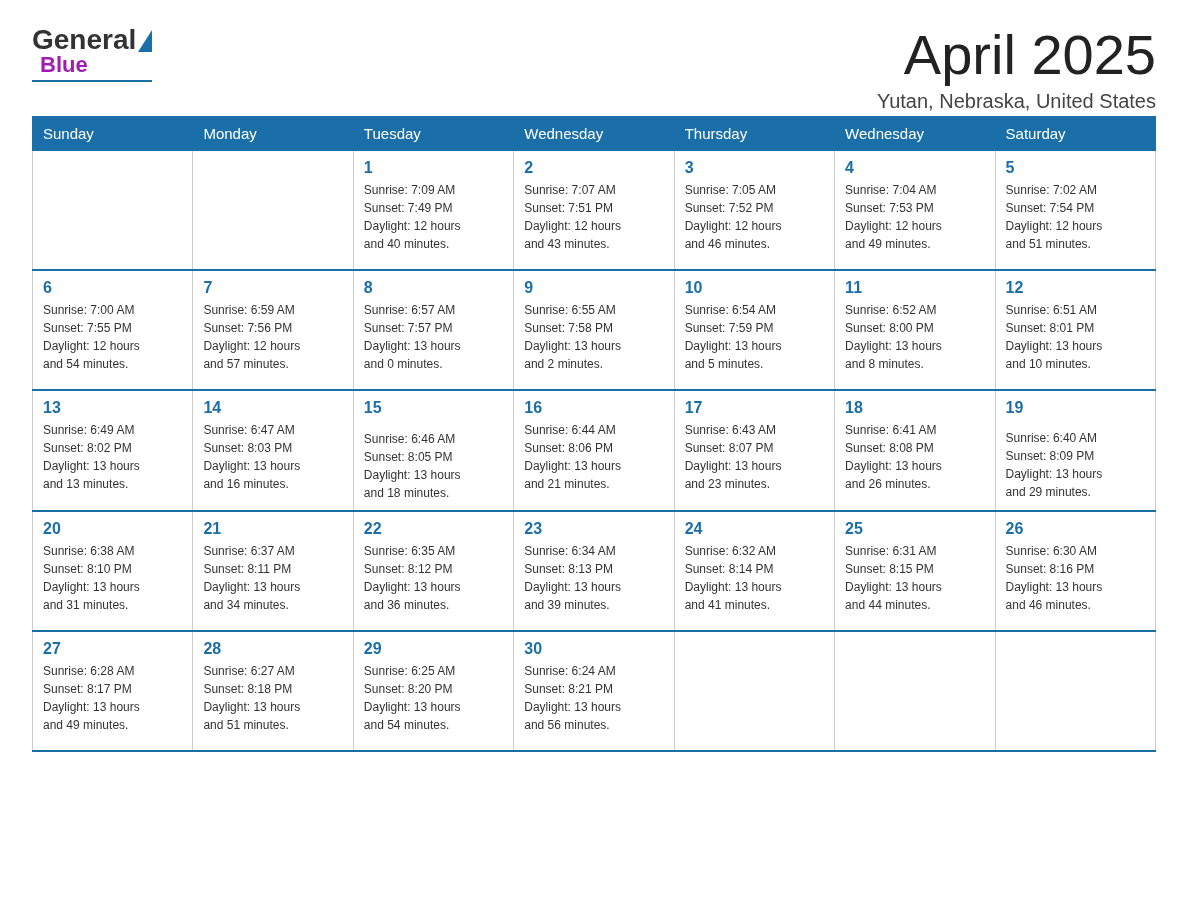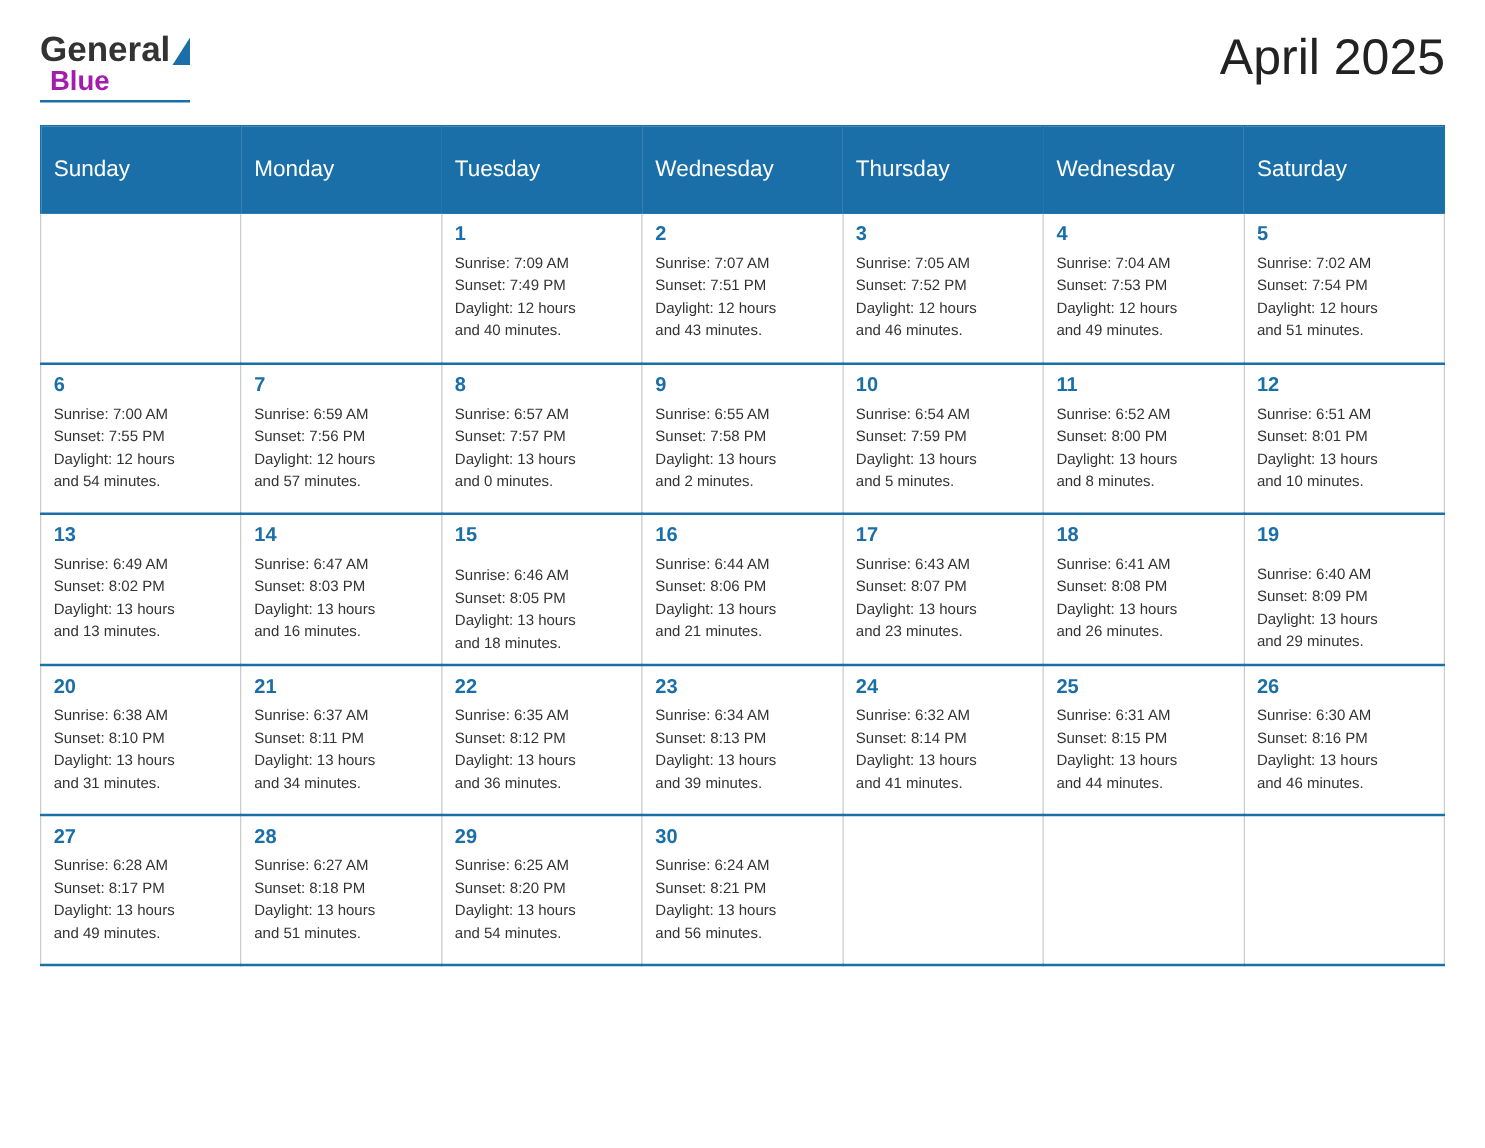--- a/index.html
+++ b/index.html
@@ -7,21 +7,21 @@
       font-family: Arial, sans-serif;
       background: #fff;
       padding: 24px 32px;
       width: 1188px;
       min-height: 918px;
     }
     .header {
       display: flex;
       justify-content: space-between;
       align-items: flex-start;
-      margin-bottom: 18px;
+      margin-bottom: 3px;
     }
     .logo {
       display: flex;
       flex-direction: column;
       align-items: flex-start;
     }
     .logo-top {
       display: flex;
       align-items: center;
     }
@@ -48,43 +48,43 @@
     .logo-underline {
       width: 100%;
       height: 2px;
       background: #1a6fa8;
       margin-top: 2px;
     }
     .title-section {
       text-align: right;
     }
     .month-title {
-      font-size: 40px;
+      font-size: 56px;
       font-weight: normal;
       color: #222;
       line-height: 1.1;
     }
     .location-title {
       font-size: 20px;
       color: #444;
       margin-top: 4px;
     }
     table {
       width: 100%;
       border-collapse: collapse;
       table-layout: fixed;
     }
     thead tr {
       background-color: #1a6fa8;
     }
     thead th {
       color: #fff;
-      font-size: 18px;
+      font-size: 15px;
       font-weight: normal;
-      padding: 24px 10px;
+      padding: 8px 10px;
       text-align: left;
       border: 1px solid #1a6fa8;
       margin-left: 12px;
     }
     tbody td {
       vertical-align: top;
       padding: 8px 10px;
       border: 1px solid #ccc;
       font-size: 12.5px;
       color: #333;
@@ -119,20 +119,21 @@
       <span class="logo-text-general">General</span>
       <div class="logo-triangle"></div>
     </div>
     <div style="display:flex; align-items:center; margin-left:4px;">
       <span class="logo-text-blue">Blue</span>
     </div>
     <div class="logo-underline"></div>
   </div>
   <div class="title-section">
     <div class="month-title">April 2025</div>
+    <div class="location-title">Yutan, Nebraska, United States</div>
   </div>
 </div>
 
 <table>
   <thead>
     <tr>
     <th>Sunday</th>
         <th>Monday</th>
         <th>Tuesday</th>
         <th>Wednesday</th>

